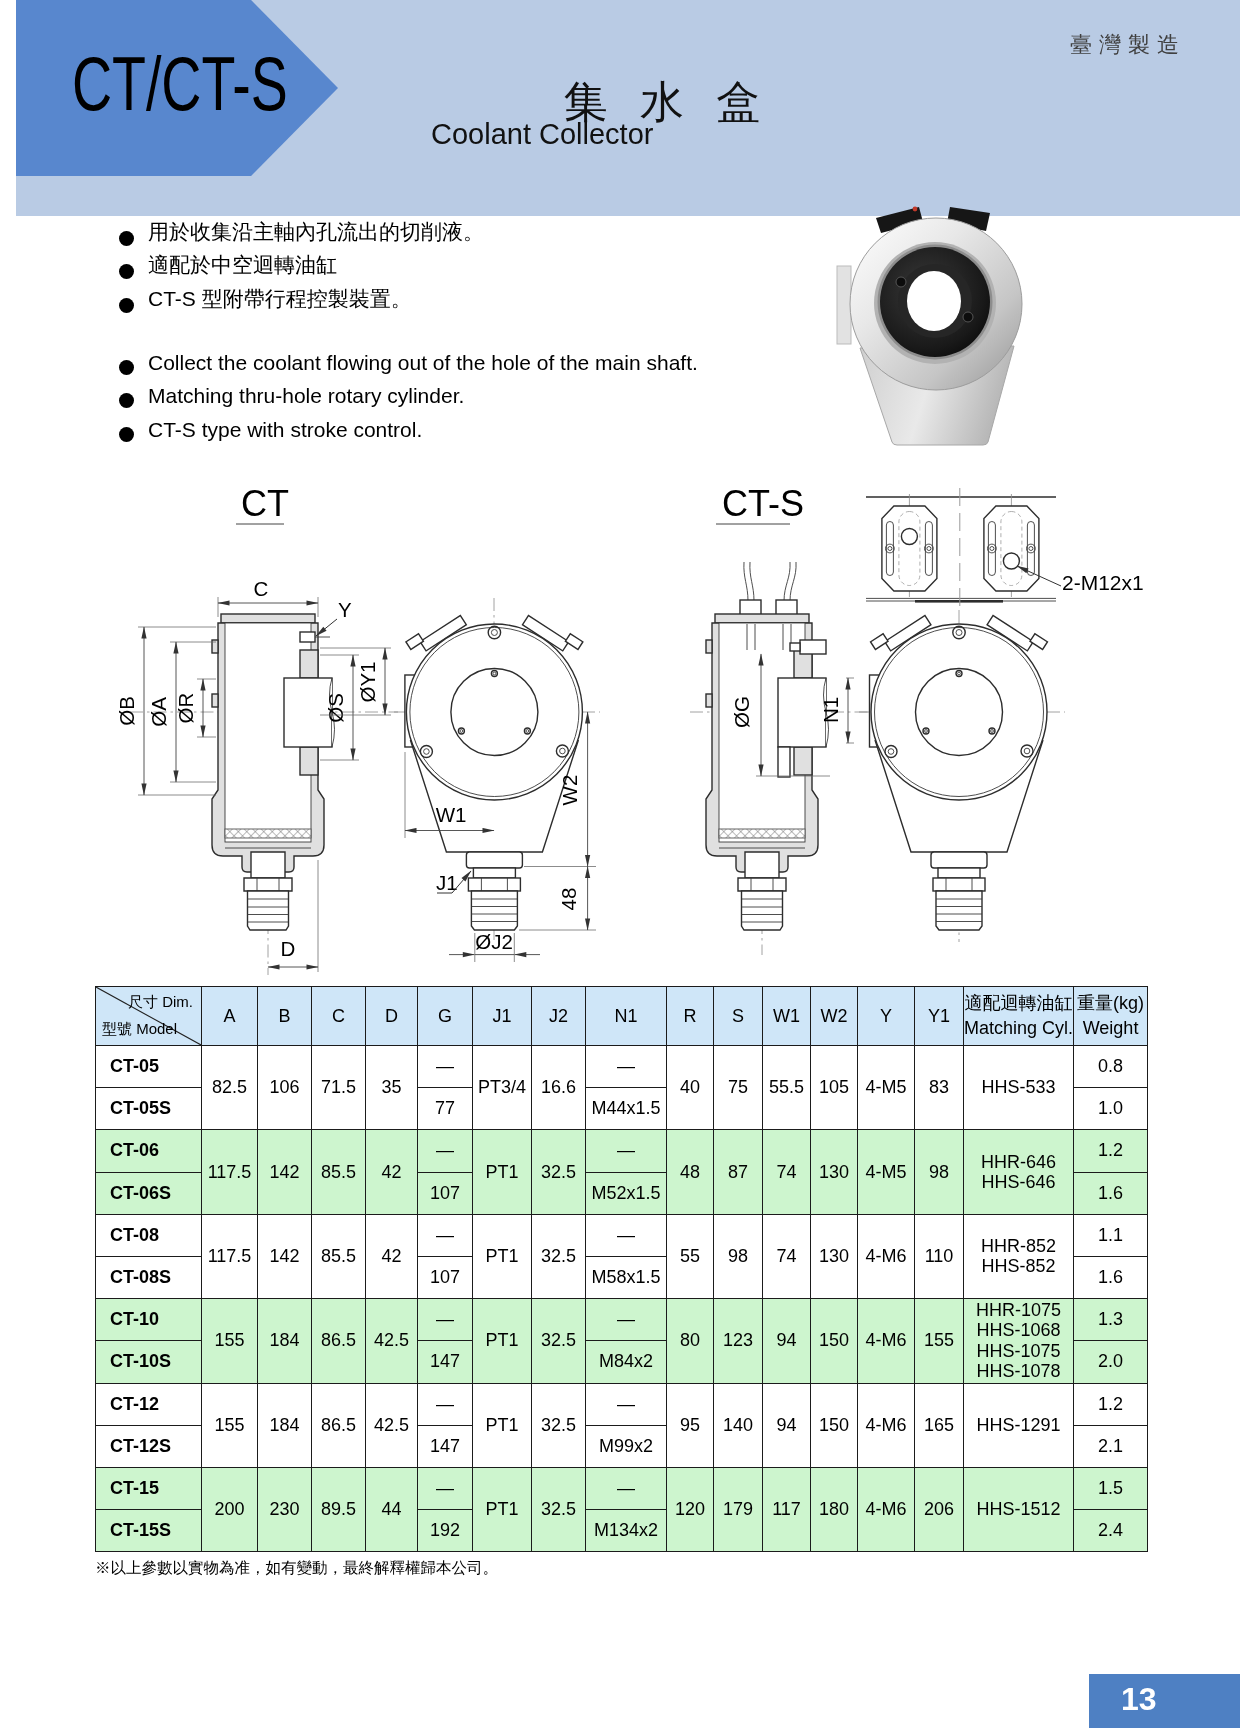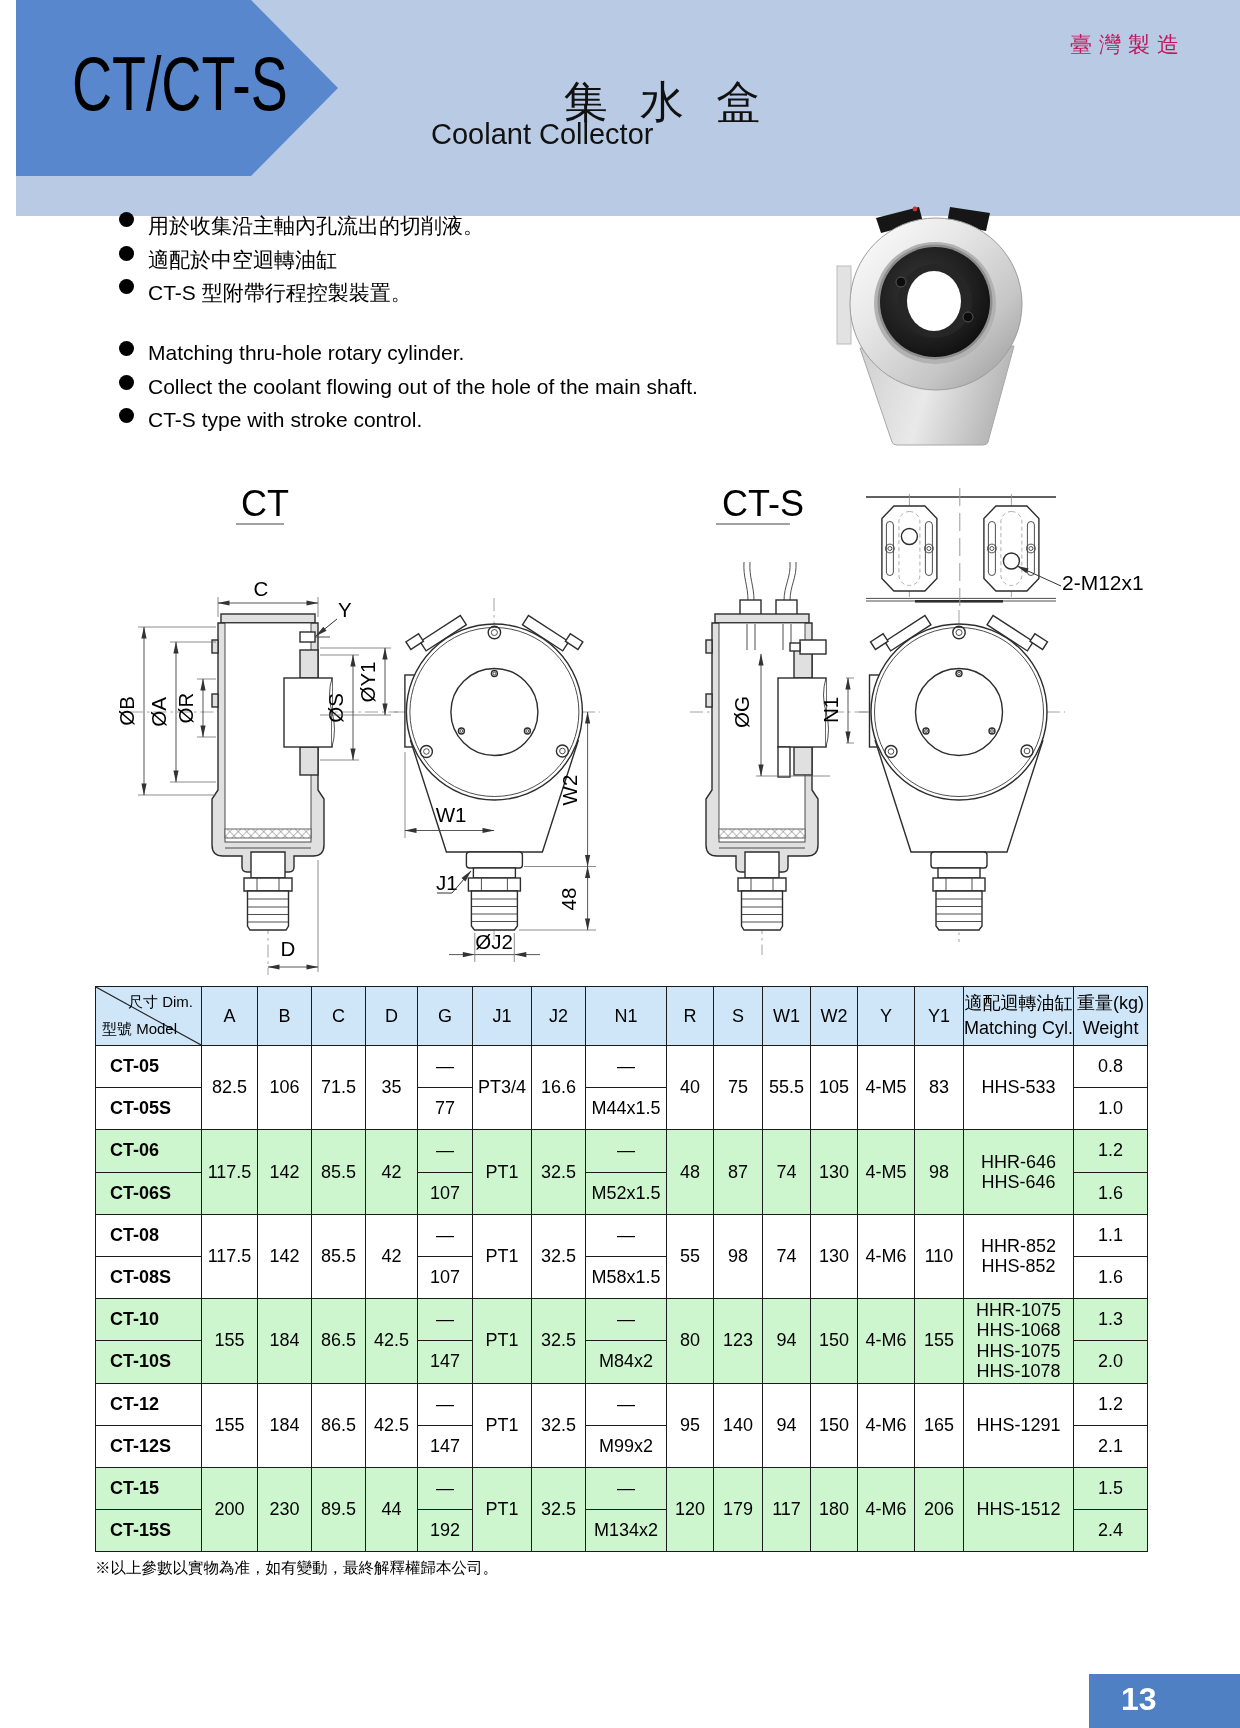--- a/index.html
+++ b/index.html
@@ -11,27 +11,27 @@
   .banner { position:absolute; left:16px; top:0; width:1240px; height:216px; background:#b9cbe4; }
   .banner-arrow { position:absolute; left:0; top:0; width:322px; height:176px; background:#5887ce;
     clip-path:polygon(0 0, 73% 0, 100% 50%, 73% 100%, 0 100%); }
   .product-code { position:absolute; left:56px; top:46px; white-space:nowrap;
     font-size:76px; font-weight:400; color:#000; line-height:1;
     transform:scale(0.73,1); transform-origin:left top; }
   .title-zh { position:absolute; left:410px; top:54px; width:472px; text-align:center;
     font-size:44px; letter-spacing:10px; text-indent:10px; line-height:1.1; color:#111;margin-top:24px; }
   .title-en { position:absolute; left:415px; top:118px; width:462px; 
     font-size:29px; color:#111; }
-  .origin { position:absolute; right:70px; top:30px; font-size:22px; letter-spacing:7px; color:#be185d; }
+  .origin { position:absolute; right:70px; top:30px; font-size:22px; letter-spacing:7px; color:#404040; }
 
   
   .features { position:absolute; left:119px; }
   .features-zh { top:212px; }
   .features-en { top:341px; }
-  .feature-line { display:flex; align-items:flex-start; height:33.5px; font-size:21px; color:#000; }
+  .feature-line { display:flex; align-items:flex-end; height:33.5px; font-size:21px; color:#000; }
   .dot { width:15px; height:15px; border-radius:50%; background:#000; margin-right:14px; flex:0 0 15px; }
 
   
   .photo { position:absolute; left:830px; top:198px; }
 
   
   .drawings { position:absolute; left:80px; top:470px; }
   .dw-title { font-size:36px; fill:#000; }
   .dw-label { font-size:20.5px; fill:#000; }
   .dw-label-lg { font-size:21px; fill:#000; }
@@ -89,25 +89,25 @@
         <span>適配於中空迴轉油缸</span>
       </div>
     <div class="feature-line">
         <span class="dot"></span>
         <span>CT-S 型附帶行程控製裝置。</span>
       </div>
   </div>
   <div class="features features-en">
     <div class="feature-line">
         <span class="dot"></span>
-        <span>Matching thru-hole rotary cylinder.</span>
+        <span>Collect the coolant flowing out of the hole of the main shaft.</span>
       </div>
     <div class="feature-line">
         <span class="dot"></span>
-        <span>Collect the coolant flowing out of the hole of the main shaft.</span>
+        <span>Matching thru-hole rotary cylinder.</span>
       </div>
     <div class="feature-line">
         <span class="dot"></span>
         <span>CT-S type with stroke control.</span>
       </div>
   </div>
 
   <svg class="photo" width="200" height="250" viewBox="0 0 200 250">
     <defs>
       <linearGradient id="metal" x1="0" y1="0" x2="1" y2="1">

